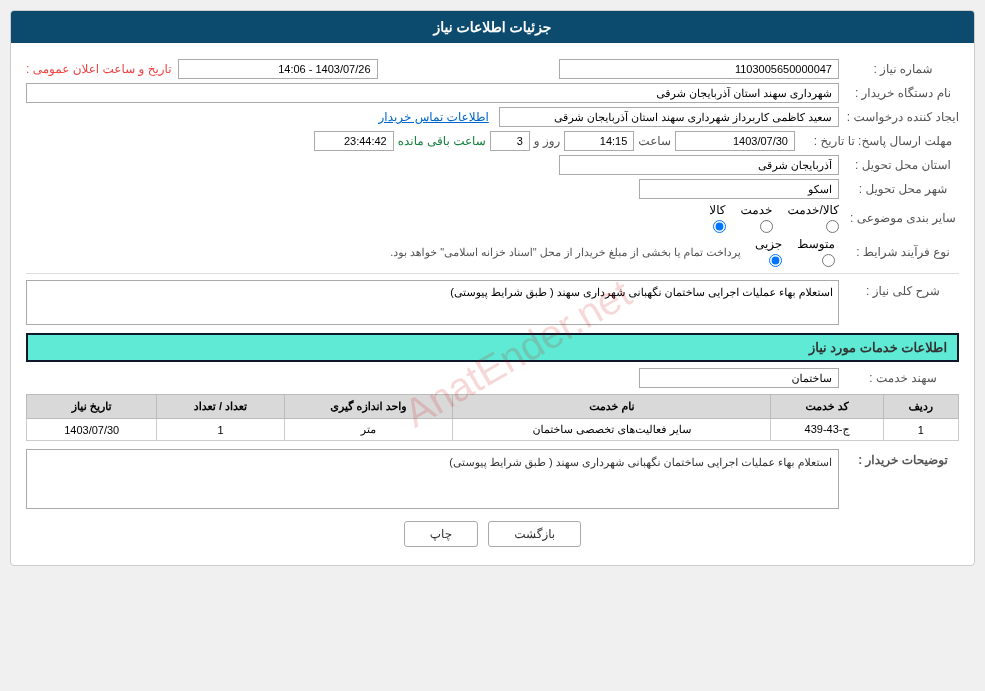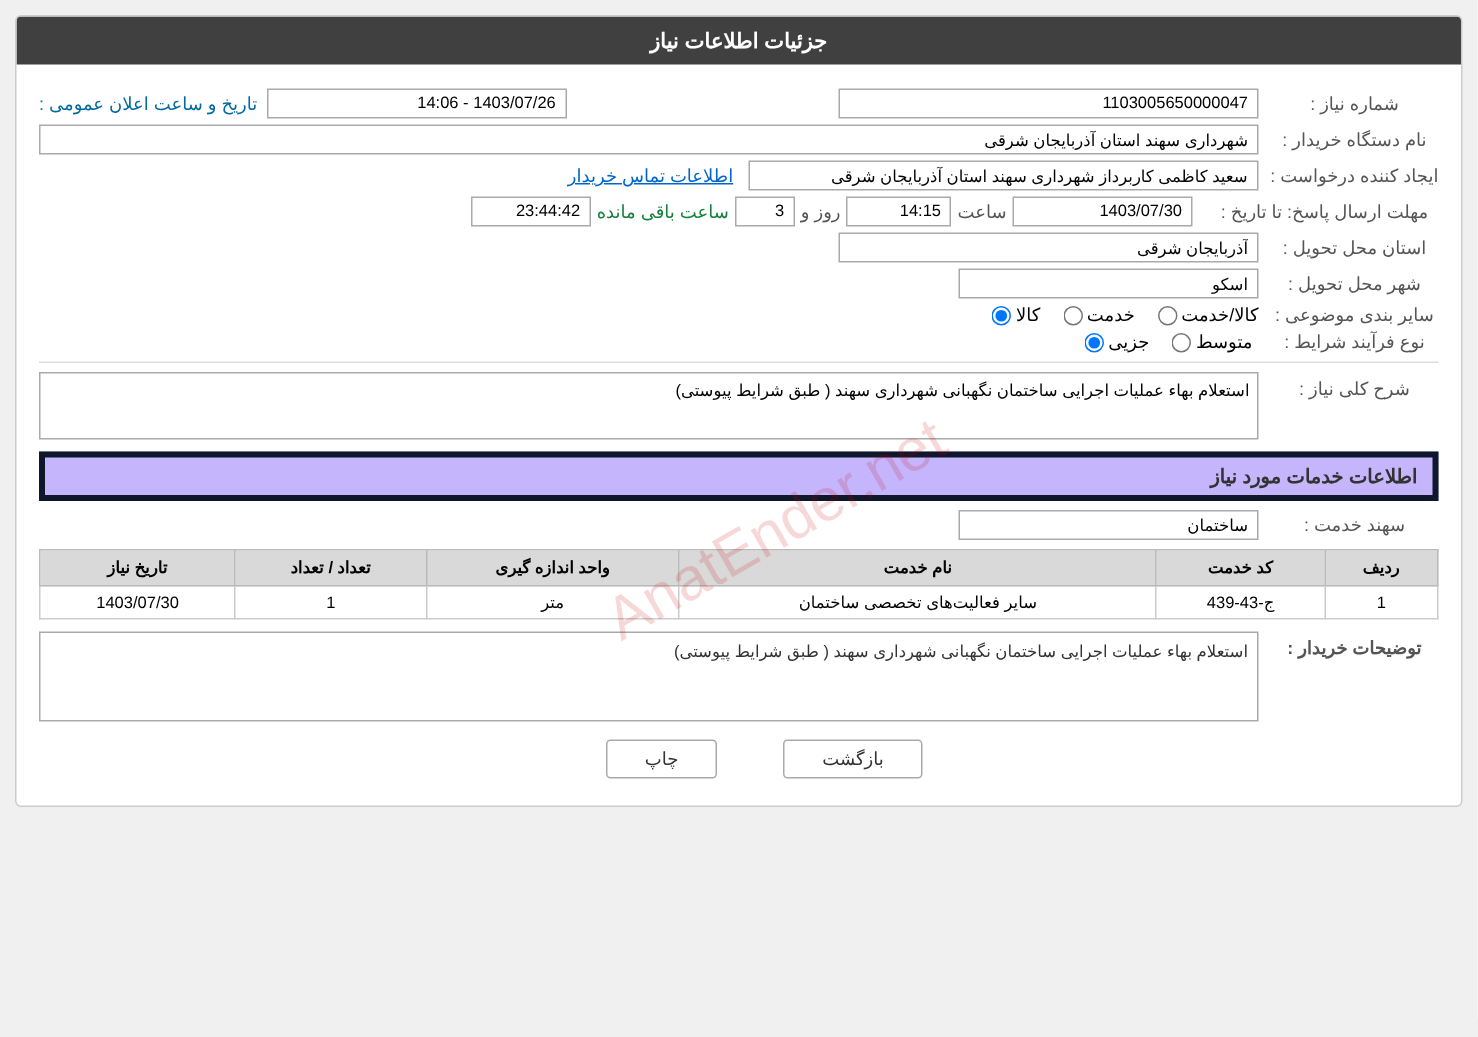--- a/index.html
+++ b/index.html
@@ -15,33 +15,33 @@
       background: #f0f0f0;
       padding: 10px;
     }
     .main-card {
       background: #fff;
       border: 1px solid #ccc;
       border-radius: 4px;
       overflow: hidden;
     }
     .card-header {
-      background: #404040;
+      background: #0c4a6e;
       color: #fff;
       text-align: center;
       padding: 8px 12px;
       font-size: 14px;
       font-weight: bold;
     }
     .card-body {
       padding: 10px 15px;
     }
     .section-title {
-      background: #c4b5fd;
-      border: 4px solid #0f172a;
+      background: #5eead4;
+      border: 2px solid #0f172a;
       padding: 5px 10px;
       font-weight: bold;
       font-size: 13px;
       margin: 8px 0 6px 0;
       color: #333;
     }
     .input-box {
       border: 1px solid #aaa;
       background: #fff;
       padding: 3px 6px;
@@ -64,22 +64,23 @@
       cursor: pointer;
     }
     .radio-group {
       display: flex;
       gap: 15px;
       align-items: center;
       direction: rtl;
     }
     .radio-item {
       display: flex;
-      align-items: flex-end;
+      align-items: flex-start;
       gap: 3px;
+      flex-direction: column;
     }
     .divider {
       border: none;
       border-top: 1px solid #ddd;
       margin: 6px 0;
     }
     .textarea-box {
       width: 100%;
       border: 1px solid #aaa;
       padding: 5px;
@@ -125,21 +126,20 @@
       justify-content: center;
       gap: 10px;
       margin: 12px 0 8px 0;
     }
     .btn {
       padding: 5px 25px;
       font-size: 12px;
       font-family: Tahoma, Arial, sans-serif;
       cursor: pointer;
       border-radius: 3px;
-      margin-left: 34px;
     }
     .btn-print {
       background: #fff;
       border: 1px solid #aaa;
       color: #333;
     }
     .btn-back {
       background: #fff;
       border: 1px solid #aaa;
       color: #333;
@@ -188,21 +188,21 @@
 
       <div class="info-row" style="margin-top:6px;">
 
         <div style="display:flex; align-items:center; flex:1; direction:rtl;">
           <span class="info-label">شماره نیاز :</span>
           <input class="input-box input-box-lg" type="text" value="1103005650000047" style="">
         </div>
 
         <div style="display:flex; align-items:center; gap:6px; margin-right:20px;">
           <input class="input-box input-box-md" type="text" value="1403/07/26 - 14:06" style="">
-          <span style="white-space:nowrap; color:#0369a1;">تاریخ و ساعت اعلان عمومی :</span>
+          <span style="white-space:nowrap; color:#ef4444;">تاریخ و ساعت اعلان عمومی :</span>
         </div>
       </div>
 
       <div class="info-row">
         <div style="display:flex; align-items:center; flex:1; direction:rtl;">
           <span class="info-label">نام دستگاه خریدار :</span>
           <input class="input-box full-input" type="text" value="شهرداری سهند استان آذربایجان شرقی" style="width: 400px;">
         </div>
       </div>
 
@@ -267,20 +267,21 @@
           <div class="radio-group">
             <label class="radio-item">
               <span>متوسط</span>
               <input type="radio" name="process" style="">
             </label>
             <label class="radio-item">
               <span>جزیی</span>
               <input type="radio" name="process" checked="" style="">
             </label>
           </div>
+          <span style="color:#555; font-size:11px; margin-right:10px;">پرداخت تمام یا بخشی از مبلغ خریدار از محل "اسناد خزانه اسلامی" خواهد بود.</span>
         </div>
       </div>
 
       <hr class="divider">
 
       <div class="info-row" style="align-items:flex-start; margin-top:4px;">
         <span class="info-label" style="padding-top:4px;">شرح کلی نیاز :</span>
         <textarea class="textarea-box" style="height: 45px; flex: 1 1 0%;">استعلام بهاء عملیات اجرایی ساختمان نگهبانی شهرداری سهند ( طبق شرایط پیوستی)</textarea>
       </div>
 

